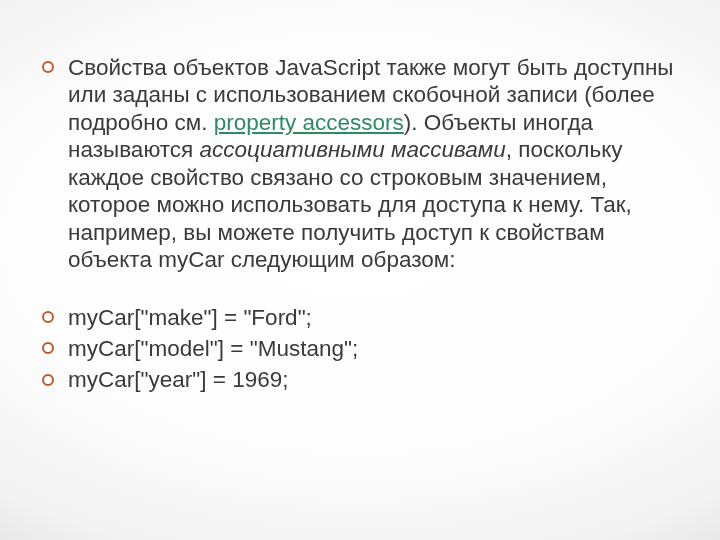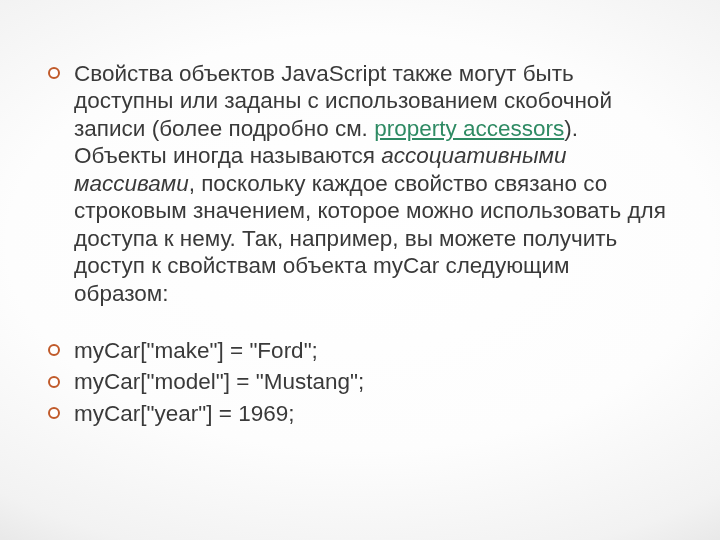--- a/index.html
+++ b/index.html
@@ -22,21 +22,21 @@
         #f2f2f2 55%,
         #d9d9d9 72%,
         #b8b8b8 83%,
         #8f8f8f 92%,
         #6a6a6a 100%);
     padding: 48px 40px 40px 62px;
     color: #3d3d3d;
   }
   ul.content {
     list-style: none;
-    margin: 12px;
+    margin: 6px;
     padding: 0;
   }
   ul.content > li {
     position: relative;
     padding-left: 0;
     margin: 0 0 4px 0;
     font-size: 22.5px;
     line-height: 1.22;
     color: #3a3a3a;
   }

